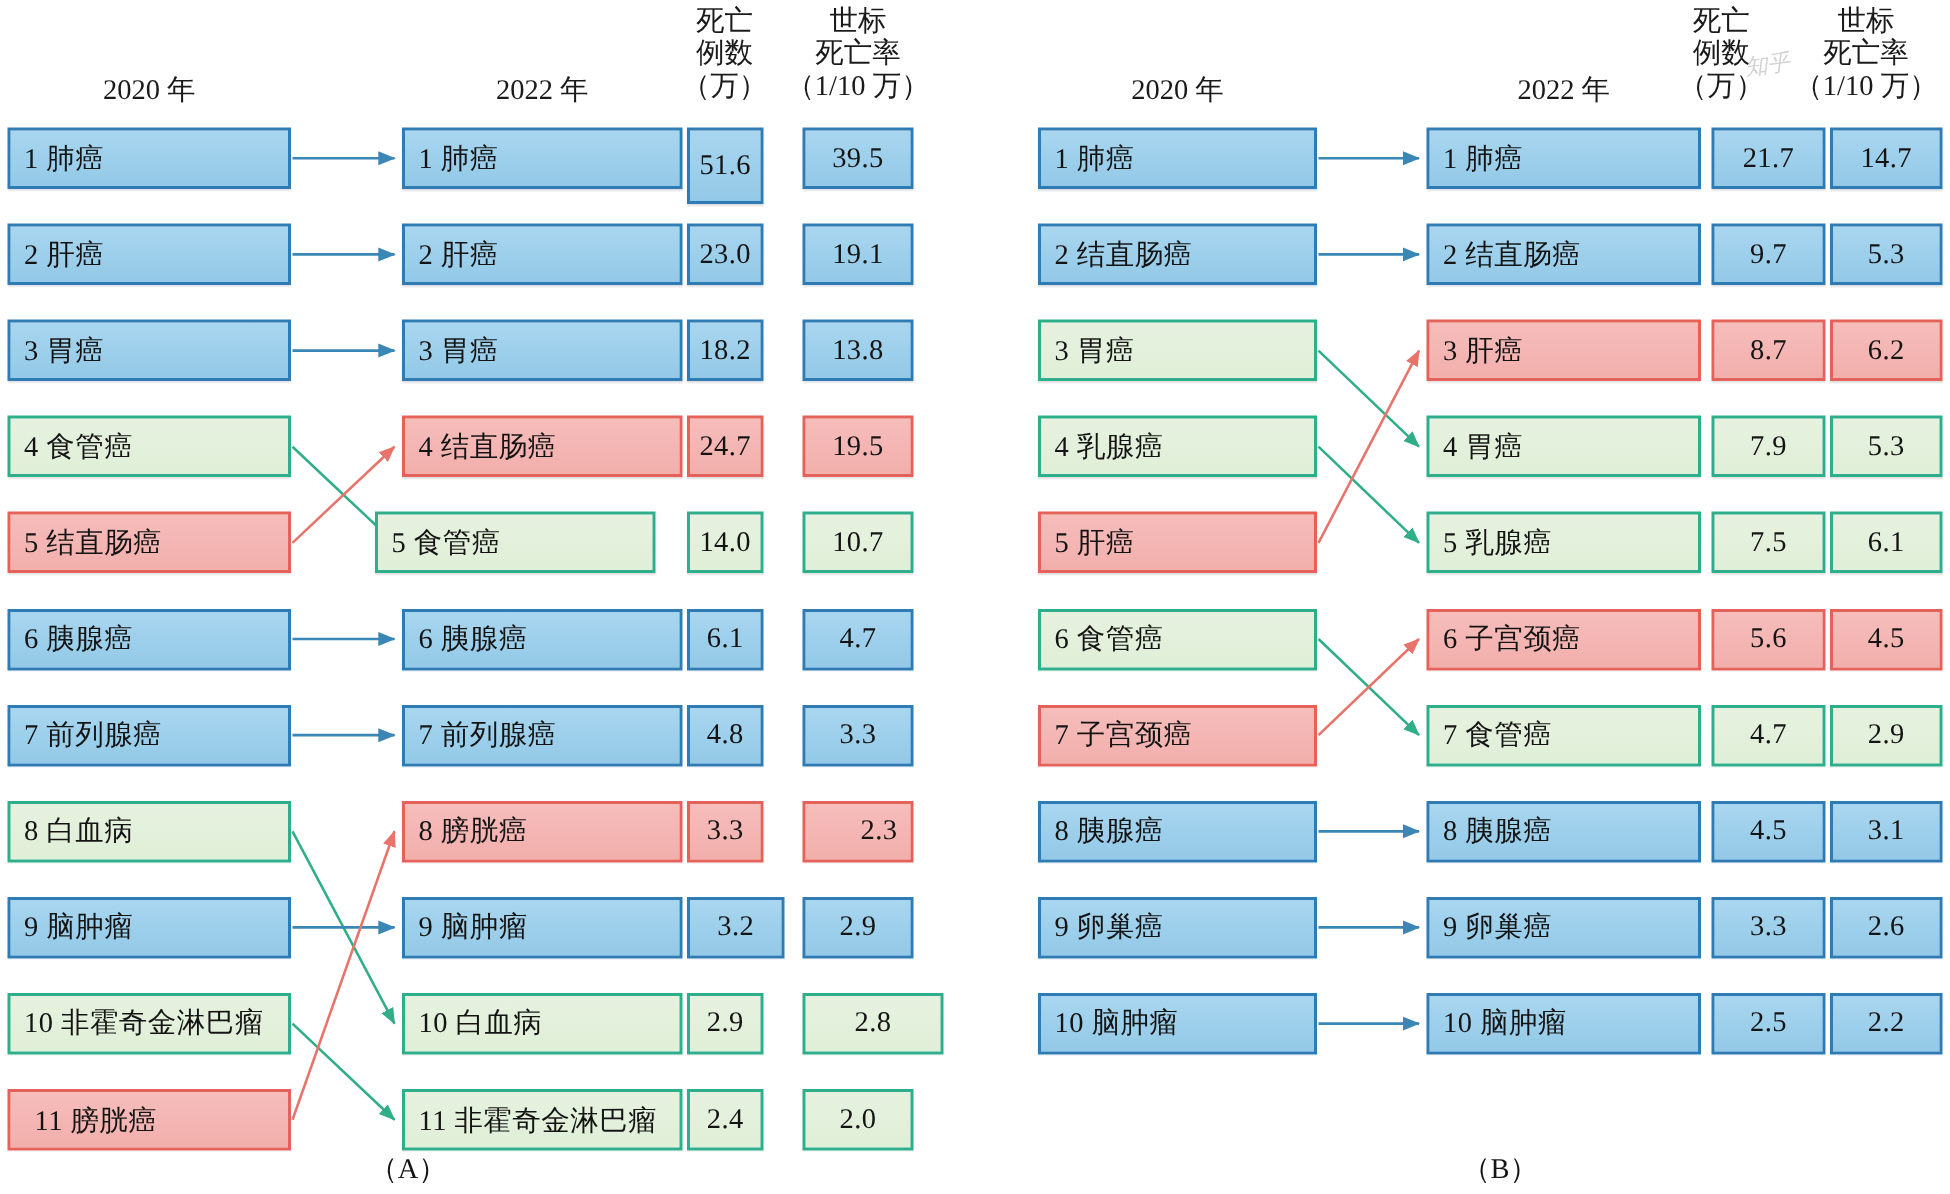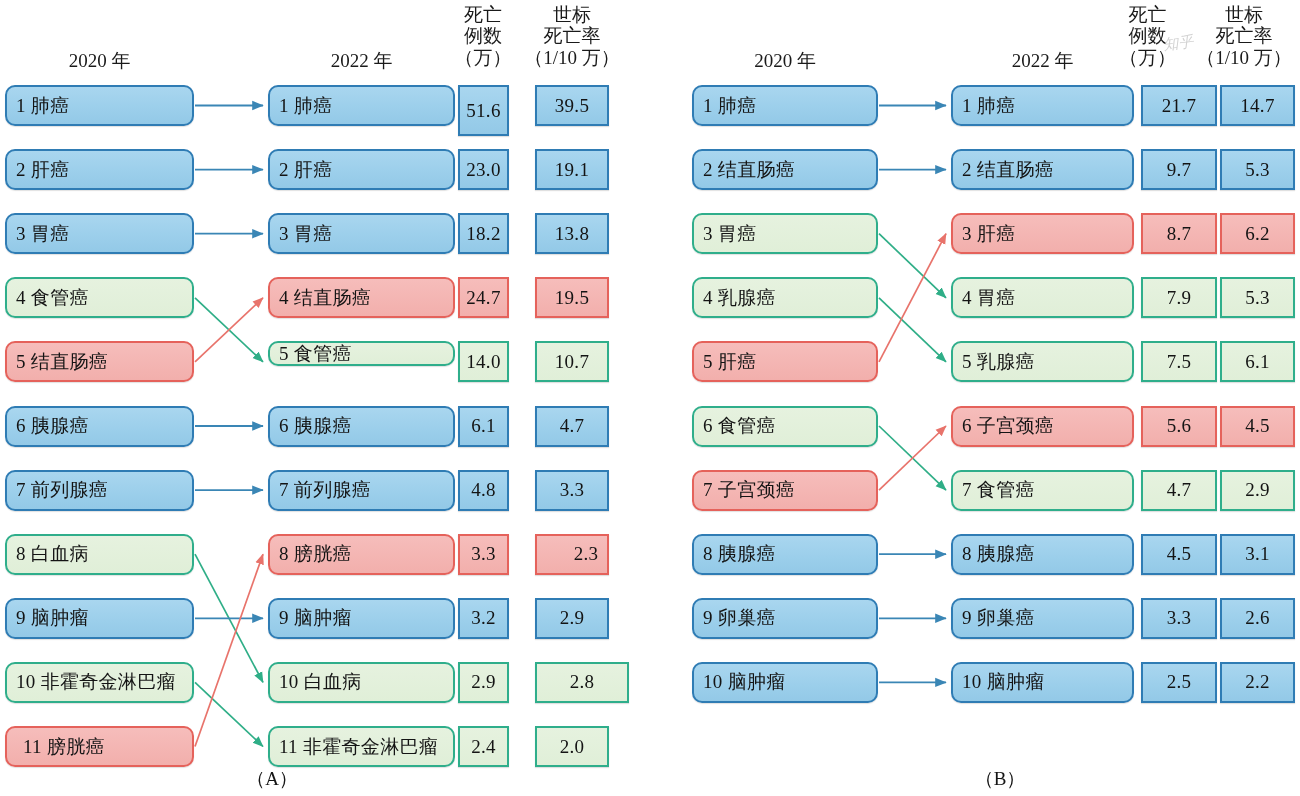--- a/index.html
+++ b/index.html
@@ -32,21 +32,21 @@
     position:absolute;
     box-sizing:border-box;
     border-width:2px;border-style:solid;
     display:flex;align-items:center;
     font-size:19px;
     color:#141414;
     letter-spacing:0.3px;
     white-space:nowrap;
     box-shadow:0 1px 1px rgba(0,0,0,.12);
   }
-  .box.label{justify-content:flex-start;padding-left:9px;border-radius:10px;}
+  .box.label{justify-content:flex-start;padding-left:9px;}
   .box.num{justify-content:center;padding:0;font-size:19px;}
 
   .c-blue{
     background:linear-gradient(180deg,#a9d6ef 0%,#9ccfeb 55%,#93c9e7 100%);
     border-color:#2f7cb4;
   }
   .c-green{
     background:linear-gradient(180deg,#e6f2df 0%,#e0efd8 100%);
     border-color:#2fae8b;
   }
@@ -137,34 +137,34 @@
       <div class="box num c-blue" style="left: 535px; top: 85px; width: 74px; height: 41px;">39.5</div>
       <div class="box label c-blue" style="left: 268px; top: 149.1px; width: 187px; height: 41px;">2 肝癌</div>
       <div class="box num c-blue" style="left: 458px; top: 149.1px; width: 51px; height: 41px;">23.0</div>
       <div class="box num c-blue" style="left: 535px; top: 149.1px; width: 74px; height: 41px;">19.1</div>
       <div class="box label c-blue" style="left: 268px; top: 213.2px; width: 187px; height: 41px;">3 胃癌</div>
       <div class="box num c-blue" style="left: 458px; top: 213.2px; width: 51px; height: 41px;">18.2</div>
       <div class="box num c-blue" style="left: 535px; top: 213.2px; width: 74px; height: 41px;">13.8</div>
       <div class="box label c-red" style="left: 268px; top: 277.3px; width: 187px; height: 41px;">4 结直肠癌</div>
       <div class="box num c-red" style="left: 458px; top: 277.3px; width: 51px; height: 41px;">24.7</div>
       <div class="box num c-red" style="left: 535px; top: 277.3px; width: 74px; height: 41px;">19.5</div>
-      <div class="box label c-green" style="left: 268px; top: 341.4px; width: 187px; height: 25px;">5 食管癌</div>
+      <div class="box label c-green" style="left: 250px; top: 341.4px; width: 187px; height: 41px;">5 食管癌</div>
       <div class="box num c-green" style="left: 458px; top: 341.4px; width: 51px; height: 41px; text-align: right;">14.0</div>
       <div class="box num c-green" style="left: 535px; top: 341.4px; width: 74px; height: 41px;">10.7</div>
       <div class="box label c-blue" style="left: 268px; top: 405.5px; width: 187px; height: 41px;">6 胰腺癌</div>
       <div class="box num c-blue" style="left: 458px; top: 405.5px; width: 51px; height: 41px;">6.1</div>
       <div class="box num c-blue" style="left: 535px; top: 405.5px; width: 74px; height: 41px;">4.7</div>
       <div class="box label c-blue" style="left: 268px; top: 469.6px; width: 187px; height: 41px;">7 前列腺癌</div>
       <div class="box num c-blue" style="left: 458px; top: 469.6px; width: 51px; height: 41px;">4.8</div>
       <div class="box num c-blue" style="left: 535px; top: 469.6px; width: 74px; height: 41px;">3.3</div>
       <div class="box label c-red" style="left: 268px; top: 533.7px; width: 187px; height: 41px;">8 膀胱癌</div>
       <div class="box num c-red" style="left: 458px; top: 533.7px; width: 51px; height: 41px;">3.3</div>
       <div class="box num c-red" style="left: 535px; top: 533.7px; width: 74px; height: 41px; padding-left: 28px;">2.3</div>
       <div class="box label c-blue" style="left: 268px; top: 597.8px; width: 187px; height: 41px;">9 脑肿瘤</div>
-      <div class="box num c-blue" style="left: 458px; top: 597.8px; width: 51px; height: 41px;">3.2</div>
+      <div class="box num c-blue" style="left: 458px; top: 597.8px; width: 65px; height: 41px;">3.2</div>
       <div class="box num c-blue" style="left: 535px; top: 597.8px; width: 74px; height: 41px;">2.9</div>
       <div class="box label c-green" style="left: 268px; top: 661.9px; width: 187px; height: 41px;">10 白血病</div>
       <div class="box num c-green" style="left: 458px; top: 661.9px; width: 51px; height: 41px;">2.9</div>
       <div class="box num c-green" style="left: 535px; top: 661.9px; width: 94px; height: 41px;">2.8</div>
       <div class="box label c-green" style="left: 268px; top: 726px; width: 187px; height: 41px;">11 非霍奇金淋巴瘤</div>
       <div class="box num c-green" style="left: 458px; top: 726px; width: 51px; height: 41px;">2.4</div>
       <div class="box num c-green" style="left: 535px; top: 726px; width: 74px; height: 41px;">2.0</div>
     </div>
 
   <div class="caption" style="left:212px;width:120px;top:766px;">（A）</div>

